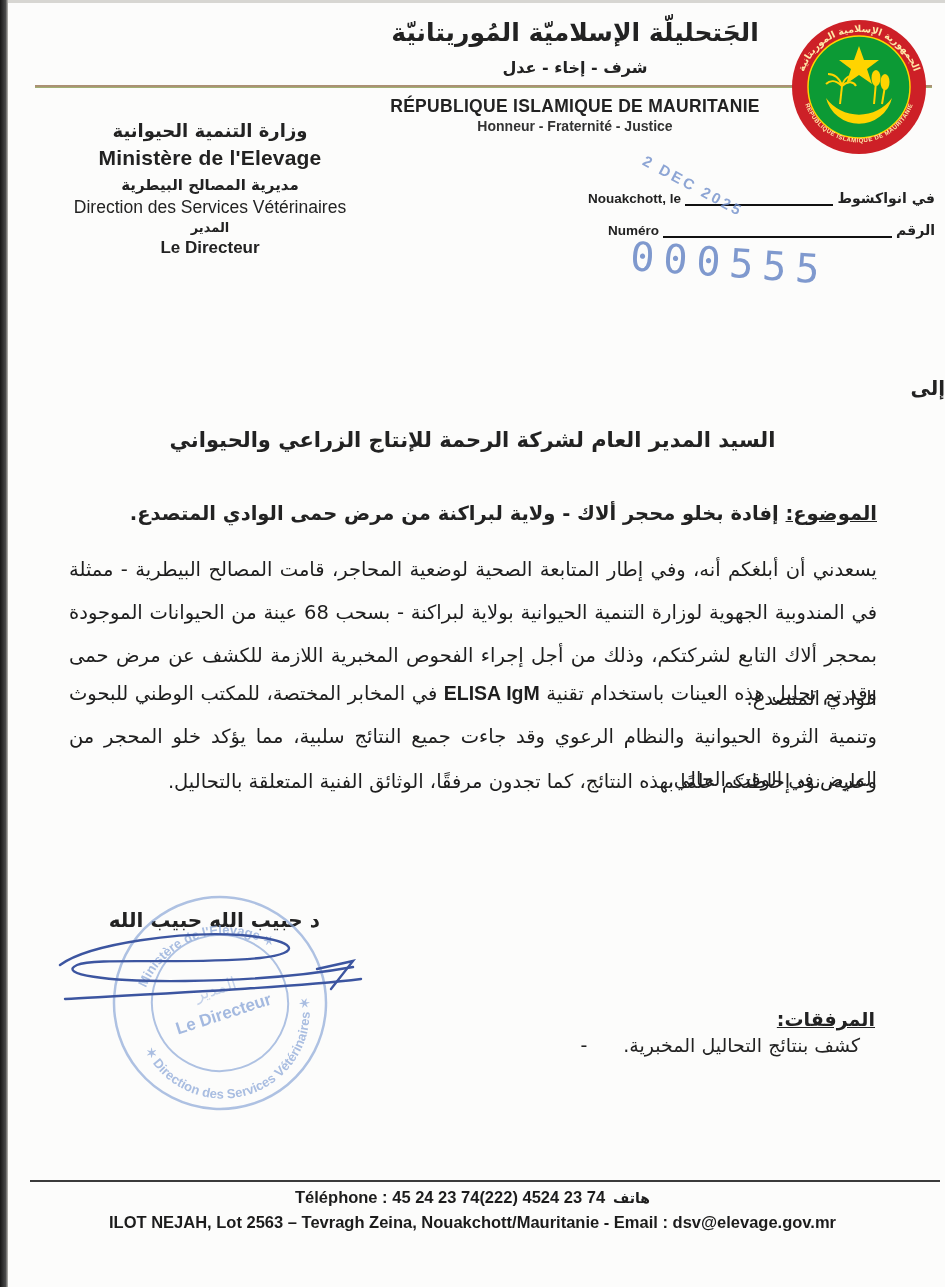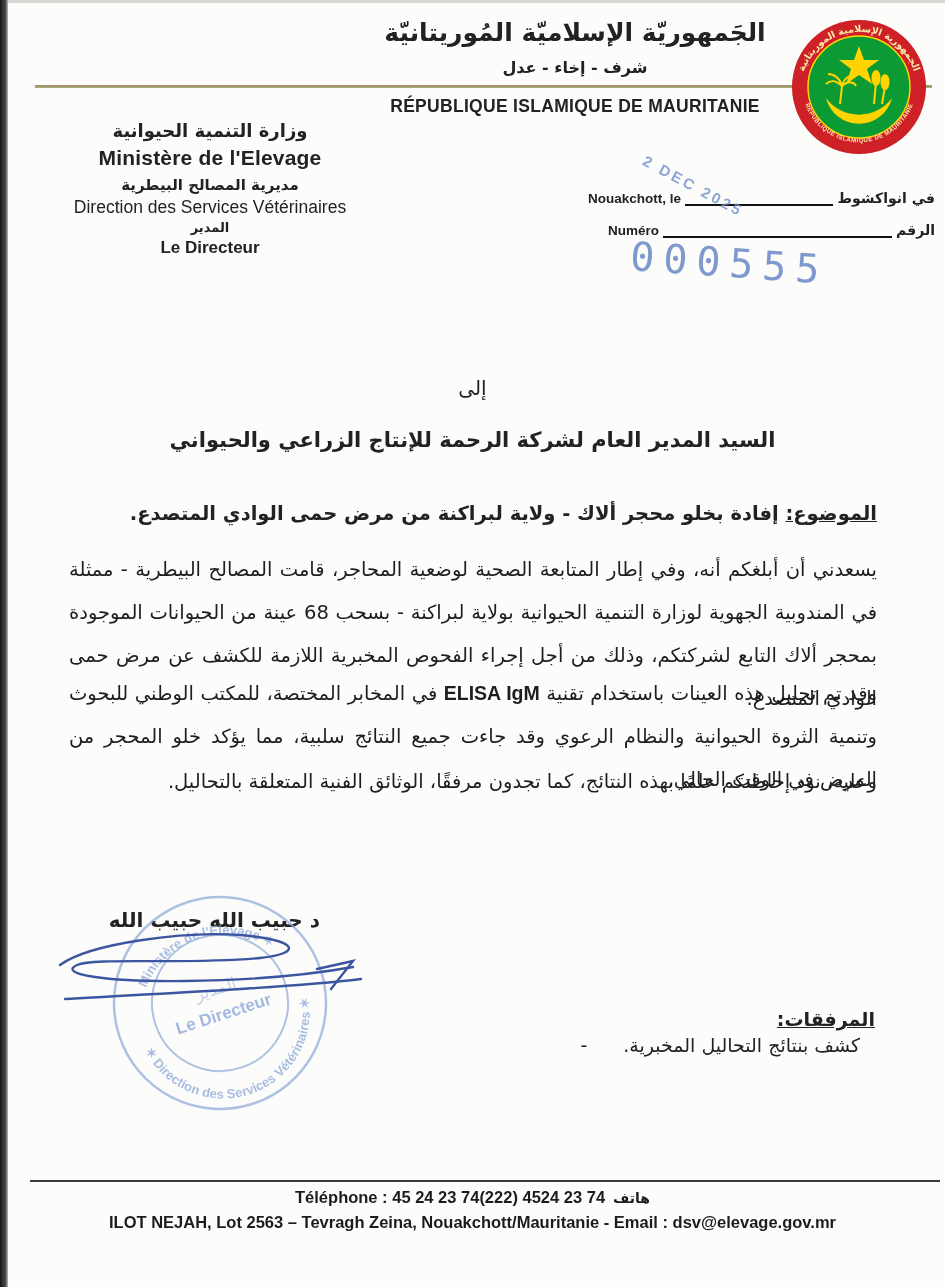--- a/index.html
+++ b/index.html
@@ -44,21 +44,21 @@
   .ref-row .fill{flex:1;border-bottom:2px solid #111;height:14px;}
   .ref-row1{left:588px;top:190px;width:347px;font-size:13.5px;}
   .ref-row2{left:608px;top:222px;width:327px;font-size:13.5px;}
   .ref-ar{font-family:"DejaVu Sans",sans-serif;font-size:14px;}
   .date-stamp{left:648px;top:152px;font-size:15px;font-weight:bold;letter-spacing:3px;
     color:rgba(112,142,203,.8);transform:rotate(28deg);transform-origin:left top;z-index:3;white-space:nowrap;}
   .num-stamp{left:632px;top:233px;font-family:"DejaVu Sans Mono",monospace;font-size:40px;
     letter-spacing:9px;color:rgba(104,135,198,.85);transform:rotate(4deg);transform-origin:left top;z-index:3;}
 
   
-  .to-label{left:0;top:376px;width:945px;font-size:20px;font-weight:normal;text-align:center;}
+  .to-label{left:0;top:376px;width:945px;font-size:20px;font-weight:bold;}
   .addressee{left:70px;top:428px;width:805px;font-size:21px;font-weight:bold;text-align:center;}
   .subject{right:68px;top:502px;width:810px;font-size:19.5px;text-align:right;}
   .subject .lbl{font-weight:bold;text-decoration:underline;}
   .subject .txt{font-weight:bold;}
   .para{right:68px;width:808px;font-size:19.5px;line-height:43px;text-align:justify;color:#1e1e1e;}
   .para1{top:548px;}
   .para2{top:672px;}
   .para2 .latin{font-weight:bold;font-family:"Liberation Sans",sans-serif;}
   .para3{top:760px;text-align:right;}
   .closing{right:68px;top:828px;width:808px;font-size:19.5px;text-align:right;}
@@ -80,24 +80,25 @@
   .footer-phones .ar{font-size:14px;}
   .footer-address{left:0;top:1213px;width:945px;text-align:center;font-size:16.5px;font-weight:bold;color:#1c1c1c;}
 </style>
 </head>
 <body>
 
 <div class="page">
   <div class="scan-edge-left"></div>
   <div class="scan-edge-top"></div>
 
-  <div class="abs ar center hdr-country-ar">الجَمهوريّة الإسلاميّة المُوريتانيّة</div>
+  <div class="abs ar center hdr-country-ar">الجَتحليلّة الإسلاميّة المُوريتانيّة</div>
   <div class="abs ar center hdr-motto-ar">شرف - إخاء - عدل</div>
   <div class="abs divider"></div>
   <div class="abs fr center hdr-country-fr">RÉPUBLIQUE ISLAMIQUE DE MAURITANIE</div>
+  <div class="abs fr center hdr-motto-fr">Honneur - Fraternité - Justice</div>
 
   <div class="abs seal-wrap">
     <svg width="142" height="142" viewBox="0 0 142 142">
       <circle cx="71" cy="71" r="67" fill="#cd2027"></circle>
       <circle cx="71" cy="71" r="51" fill="#0c9a35" stroke="#ffd400" stroke-width="1.5"></circle>
       <path id="sealTopArc" d="M 13,74 A 58,58 0 0 1 129,74" fill="none"></path>
       <path id="sealBotArc" d="M 15,80 A 57,57 0 0 0 127,80" fill="none"></path>
       <text font-size="9.5" fill="#ffe9a8" font-family="DejaVu Sans, sans-serif" font-weight="bold">
         <textPath href="#sealTopArc" startOffset="50%" text-anchor="middle">الجمهورية الإسلامية الموريتانية</textPath>
       </text>

